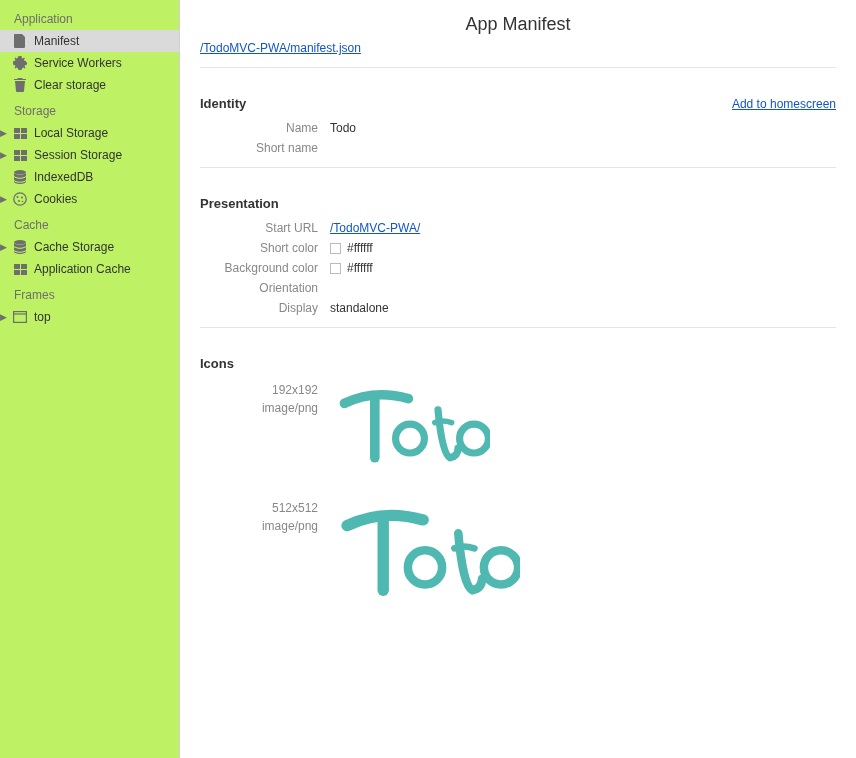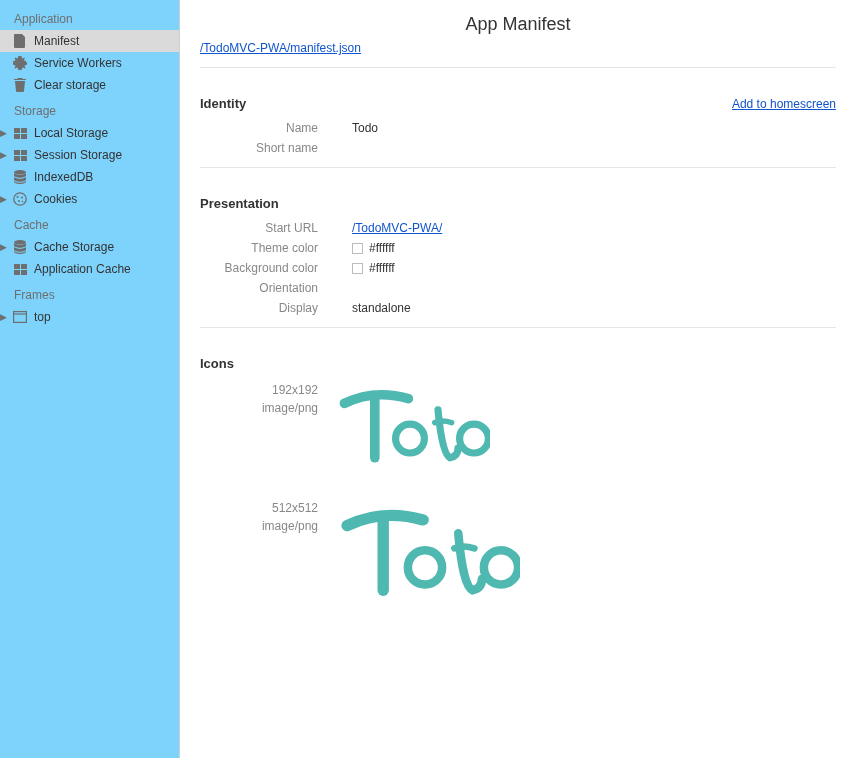--- a/index.html
+++ b/index.html
@@ -7,21 +7,21 @@
       font-family: -apple-system, BlinkMacSystemFont, "Segoe UI", Helvetica, Arial, sans-serif;
       font-size: 12px;
       color: #333;
       background: #fff;
       display: flex;
       width: 856px;
       height: 758px;
     }
     .sidebar {
       width: 180px;
-      background: #7dd3fc;
+      background: #bef264;
       border-right: 1px solid #d0d0d0;
       overflow-y: auto;
       padding-top: 4px;
     }
     .section-title {
       color: #6e6e6e;
       font-size: 12px;
       padding: 8px 10px 4px 14px;
       font-weight: 400;
     }
@@ -83,21 +83,20 @@
     .section-heading {
       font-size: 13px;
       font-weight: 700;
       color: #333;
     }
     .kv-row {
       display: flex;
       align-items: center;
       margin: 6px 0;
       font-size: 12px;
-      gap: 22px;
     }
     .kv-key {
       width: 130px;
       text-align: right;
       color: #888;
       padding-right: 12px;
     }
     .kv-val { color: #333; display: flex; align-items: center; gap: 6px; text-align: center; }
     .swatch {
       width: 11px; height: 11px;
@@ -272,21 +271,21 @@
       <div class="section-header">
         <div class="section-heading">Presentation</div>
       </div>
       <div class="kv-row">
         <div class="kv-key">Start URL</div>
         <div class="kv-val">
             <a class="link">/TodoMVC-PWA/</a>
           </div>
       </div>
       <div class="kv-row">
-        <div class="kv-key">Theme color</div>
+        <div class="kv-key">Short color</div>
         <div class="kv-val">
           <span class="swatch"></span>
           <span>#ffffff</span>
         </div>
       </div>
       <div class="kv-row">
         <div class="kv-key">Background color</div>
         <div class="kv-val">
           <span class="swatch"></span>
           <span>#ffffff</span>

